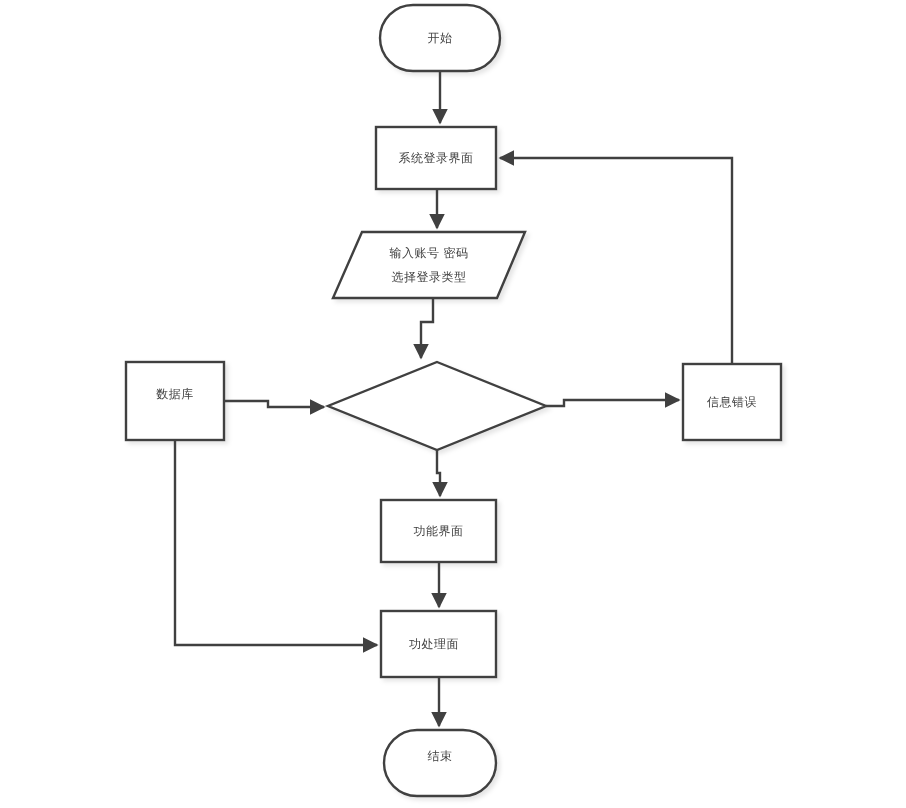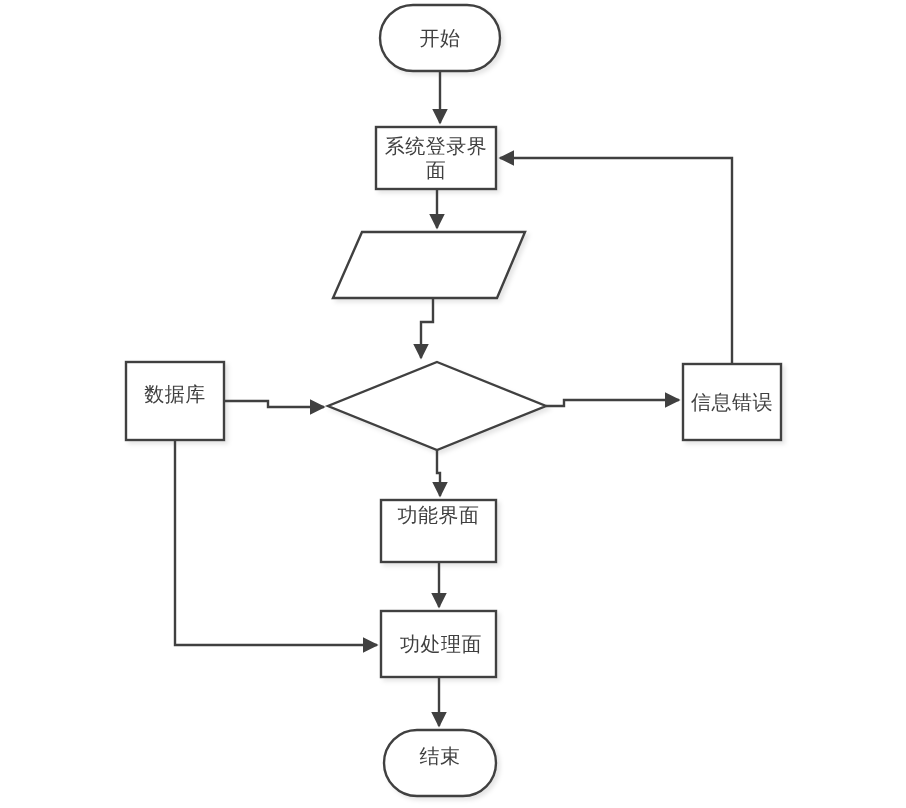--- a/index.html
+++ b/index.html
@@ -22,21 +22,21 @@
     left: 0;
     top: 0;
   }
   .node-label {
     position: absolute;
     display: flex;
     align-items: center;
     justify-content: center;
     text-align: center;
     color: #404040;
-    font-size: 20px;
+    font-size: 12px;
     line-height: 24px;
     white-space: pre-line;
     pointer-events: none;
     letter-spacing: 0.5px;
   }
 </style>
 </head>
 <body>
 
 <div id="canvas">
@@ -93,25 +93,27 @@
       <path d="M 175 440 L 175 645 L 377 645" marker-end="url(#arrow)"></path>
 
       <path d="M 439 677 L 439 726" marker-end="url(#arrow)"></path>
     </g>
   </svg>
 
   <div class="node-label" style="left:380px; top:5px; width:120px; height:66px;">开始</div>
 
   <div class="node-label" style="left:376px; top:127px; width:120px; height:62px;border-radius:10px;">系统登录界面</div>
 
+  <div class="node-label" style="left:343px; top:232px; width:172px; height:66px;">输入账号 密码
+选择登录类型</div>
 
 
   <div class="node-label" style="left:126px; top:362px; width:98px; height:64px;">数据库</div>
 
   <div class="node-label" style="left:683px; top:364px; width:98px; height:76px;">信息错误</div>
 
-  <div class="node-label" style="left:381px; top:484px; width:115px; height:62px;">功能界面</div>
+  <div class="node-label" style="left:381px; top:500px; width:115px; height:62px;">功能界面</div>
 
-  <div class="node-label" style="left:381px; top:611px; width:106px; height:66px;margin-left:7px;">功处理面</div>
+  <div class="node-label" style="left:381px; top:611px; width:106px; height:66px;">功处理面</div>
 
   <div class="node-label" style="left:384px; top:730px; width:112px; height:52px;">结束</div>
 
 </div>
 
 </body></html>

